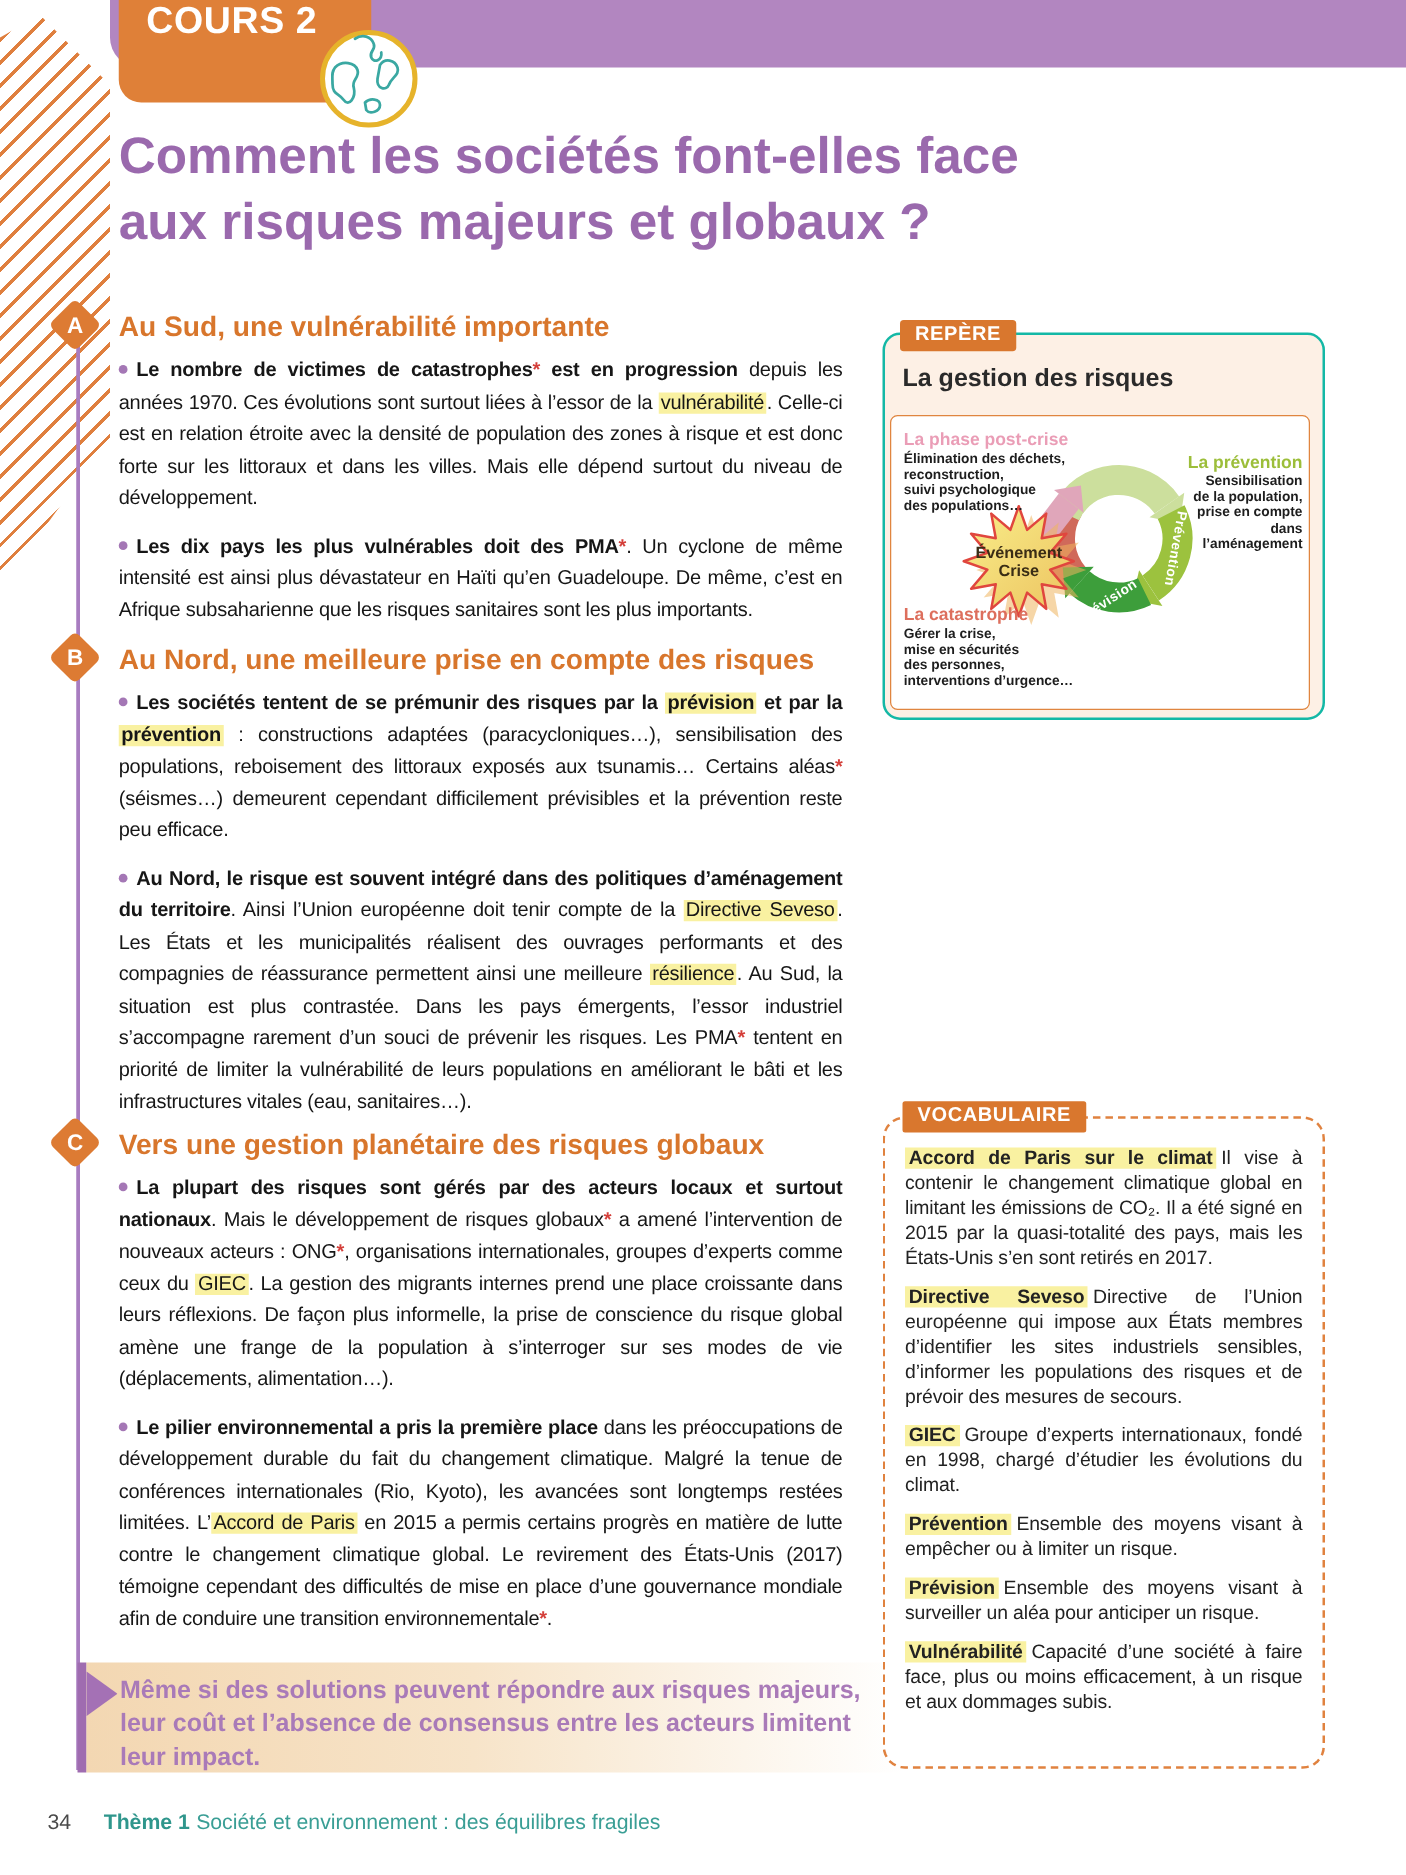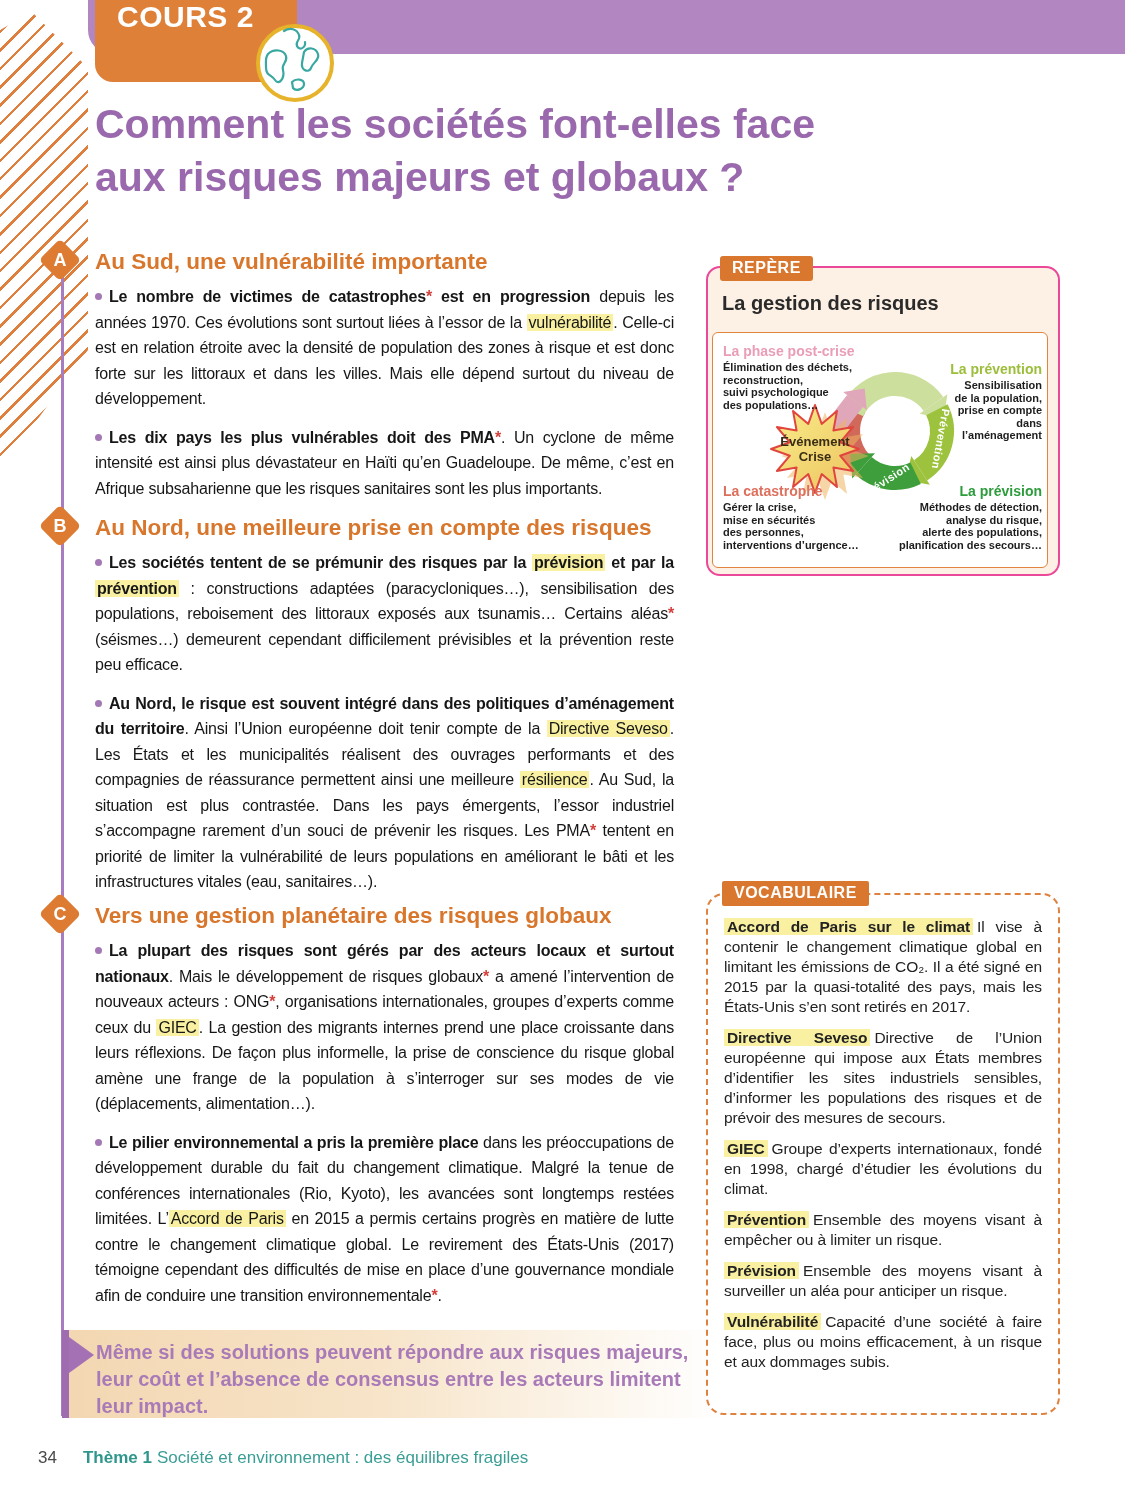--- a/index.html
+++ b/index.html
@@ -49,21 +49,21 @@
     font-size:20px;line-height:27px;color:#a97ab8;}
 
   
   .footer{position:absolute;left:38px;top:1448px;font-size:17px;}
   .pg-num{color:#4a4a4a;margin-right:26px;}
   .theme-label{color:#2f968c;font-weight:bold;margin-right:5px;}
   .theme-text{color:#3a9e95;}
 
   
   .repere{position:absolute;left:706px;top:266px;width:354px;height:310px;background:#fdf0e5;
-    border:2px solid #ec4899;border-radius:14px;box-sizing:border-box;}
+    border:2px solid #14b8a6;border-radius:14px;box-sizing:border-box;}
   .repere-tab{position:absolute;left:12px;top:-12px;background:#d9772e;color:#fff;
     font-weight:bold;font-size:16px;padding:3px 12px 4px;border-radius:3px;letter-spacing:.5px;}
   .repere-title{position:absolute;left:14px;top:24px;font-size:20px;color:#2a2a2a;font-weight:600;}
   .diagram{position:absolute;left:4px;top:64px;width:336px;height:236px;background:#fff;
     border:1.5px solid #e0853f;border-radius:6px;box-sizing:border-box;}
   .diagram svg{position:absolute;inset:0;}
   .q{position:absolute;z-index:3;}
   .q-h{font-size:14px;font-weight:bold;margin-bottom:2px;}
   .q-t{font-size:11px;line-height:12.5px;font-weight:bold;color:#1d1d1d;white-space:pre-line;}
   .q-pc{left:10px;top:10px;width:152px;}
@@ -204,27 +204,20 @@
 dans
 l’aménagement</div>
       </div>
       <div class="q q-ca">
         <div class="q-h">La catastrophe</div>
         <div class="q-t">Gérer la crise,
 mise en sécurités
 des personnes,
 interventions d’urgence…</div>
       </div>
-      <div class="q q-pr">
-        <div class="q-h">La prévision</div>
-        <div class="q-t">Méthodes de détection,
-analyse du risque,
-alerte des populations,
-planification des secours…</div>
-      </div>
     </div>
   </div>
 
   <div class="vocab">
     <div class="vocab-tab">VOCABULAIRE</div>
     <p class="ventry"><span class="term">Accord de Paris sur le climat</span><span class="vdef">Il vise à contenir le changement climatique global en limitant les émissions de CO₂. Il a été signé en 2015 par la quasi-totalité des pays, mais les États-Unis s’en sont retirés en 2017.</span></p>
     <p class="ventry"><span class="term">Directive Seveso</span><span class="vdef">Directive de l’Union européenne qui impose aux États membres d’identifier les sites industriels sensibles, d’informer les populations des risques et de prévoir des mesures de secours.</span></p>
     <p class="ventry"><span class="term">GIEC</span><span class="vdef">Groupe d’experts internationaux, fondé en 1998, chargé d’étudier les évolutions du climat.</span></p>
     <p class="ventry"><span class="term">Prévention</span><span class="vdef">Ensemble des moyens visant à empêcher ou à limiter un risque.</span></p>
     <p class="ventry"><span class="term">Prévision</span><span class="vdef">Ensemble des moyens visant à surveiller un aléa pour anticiper un risque.</span></p>

